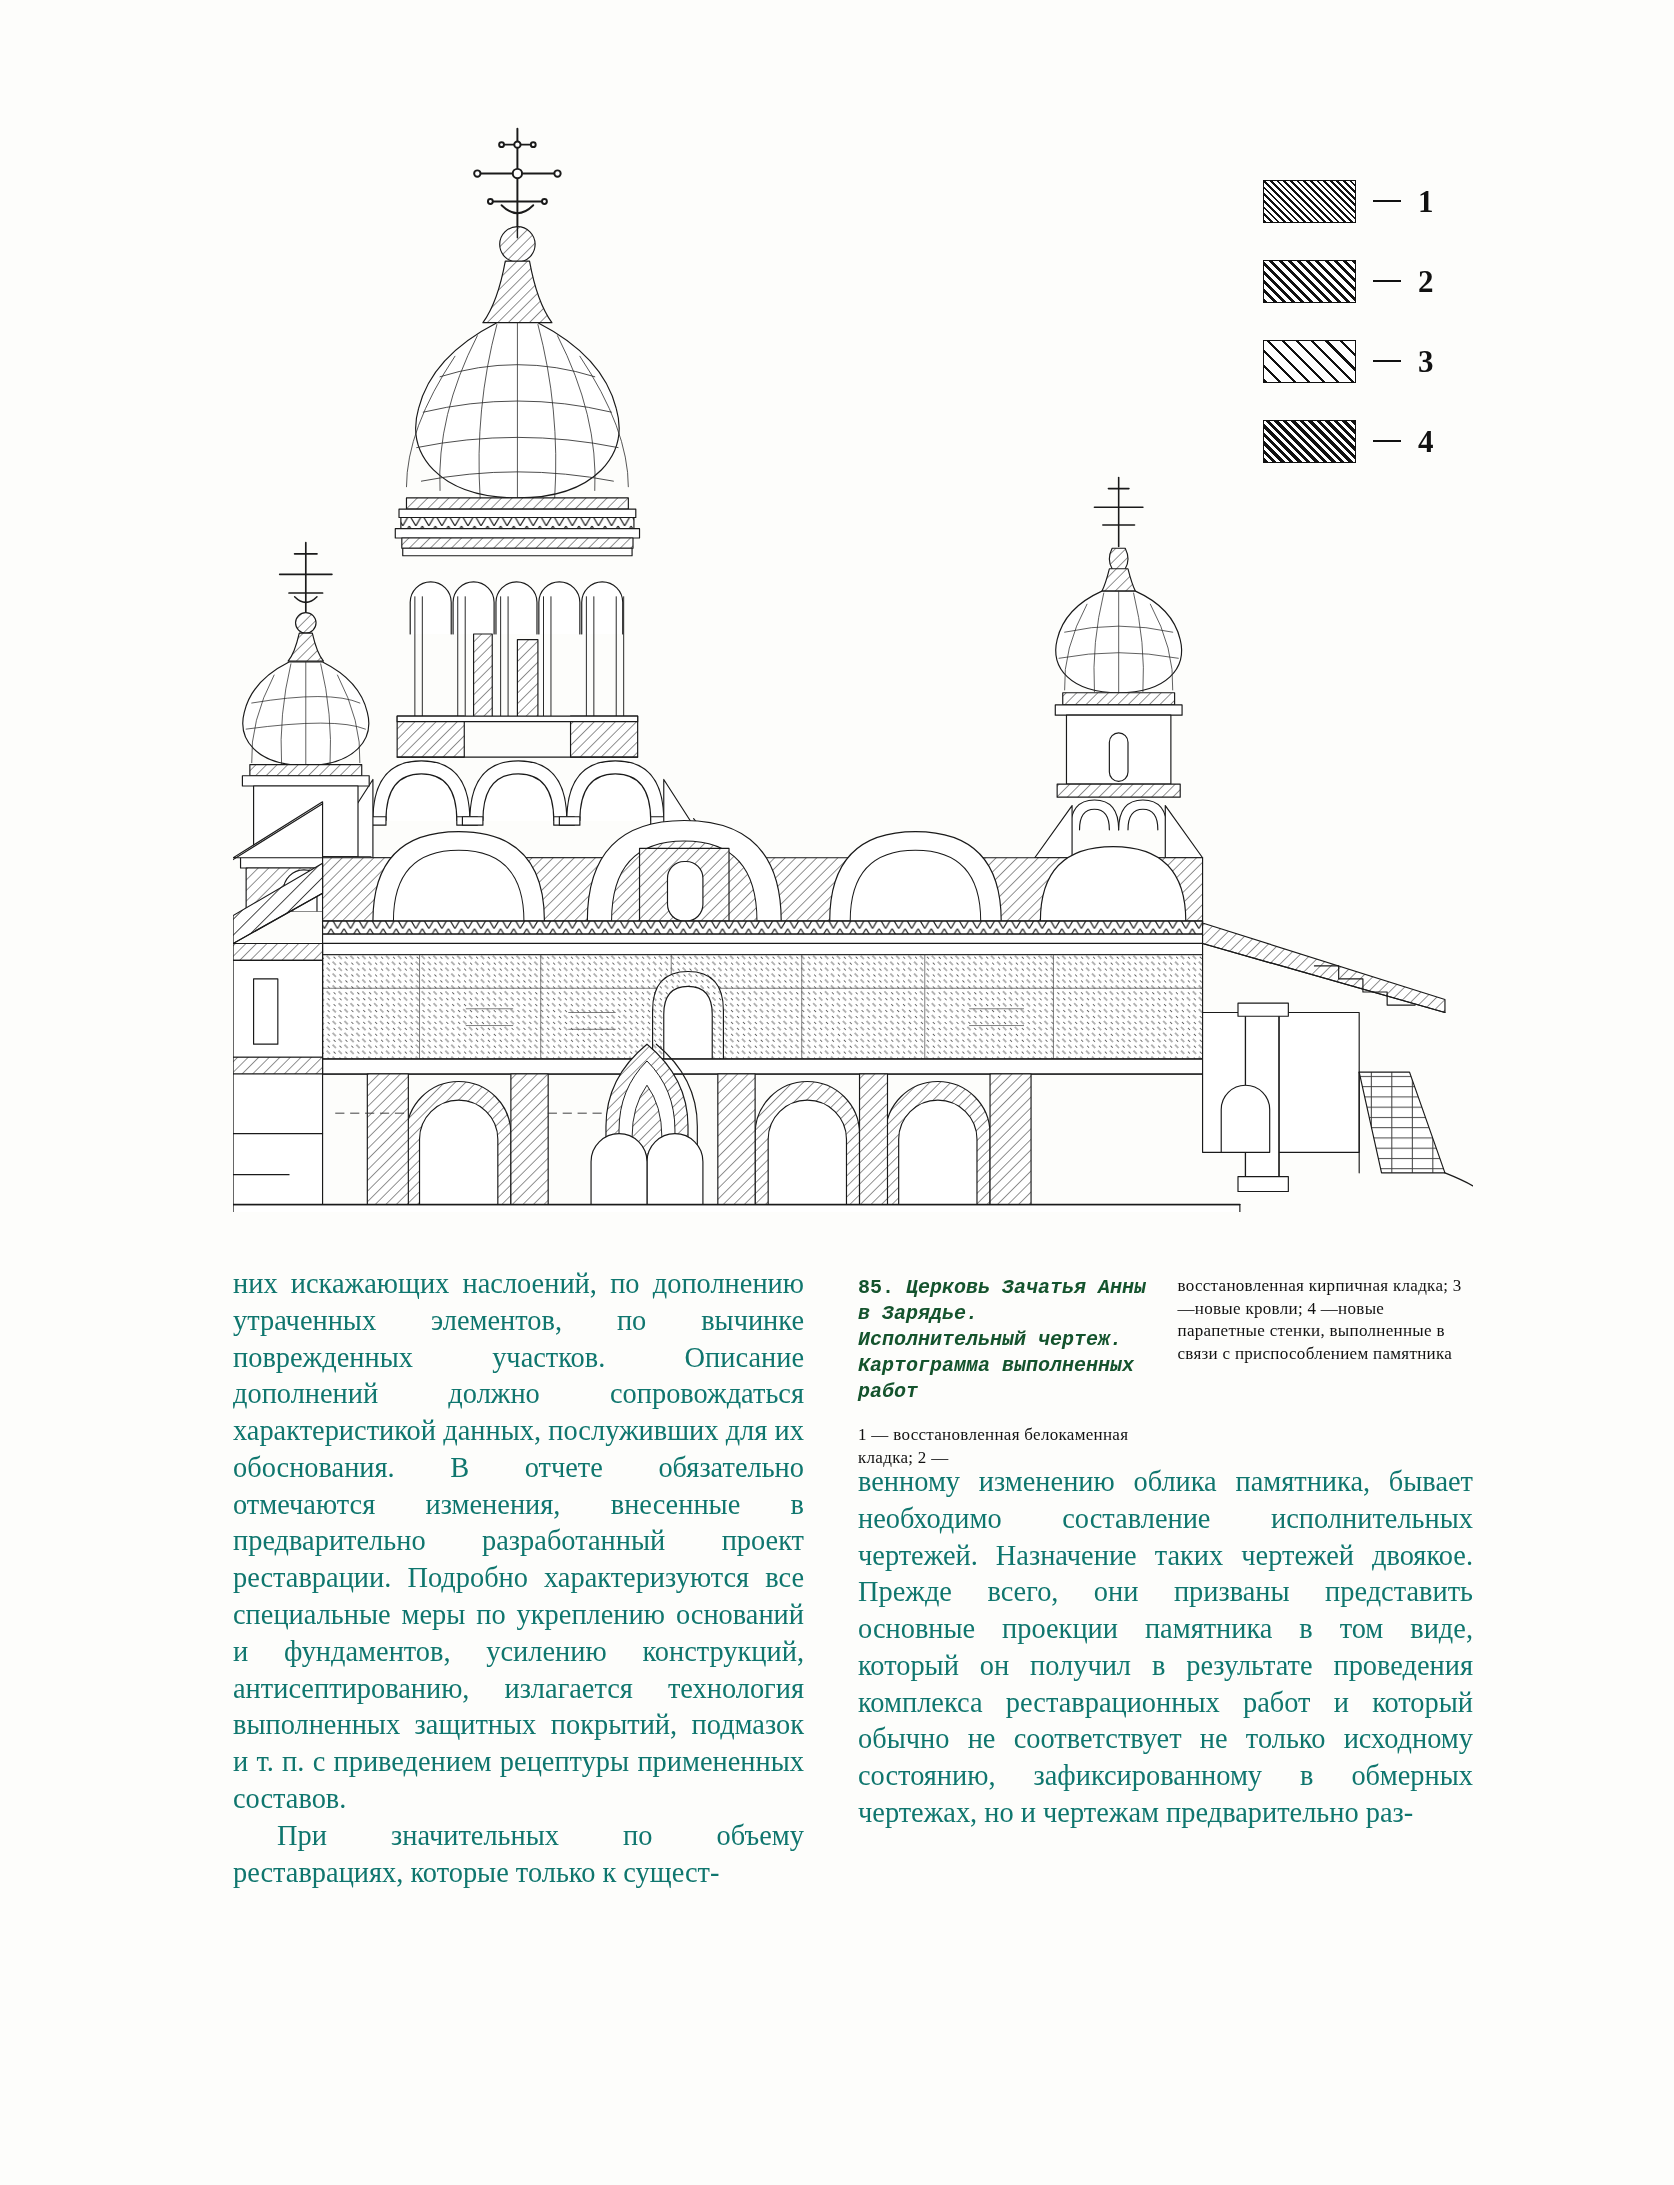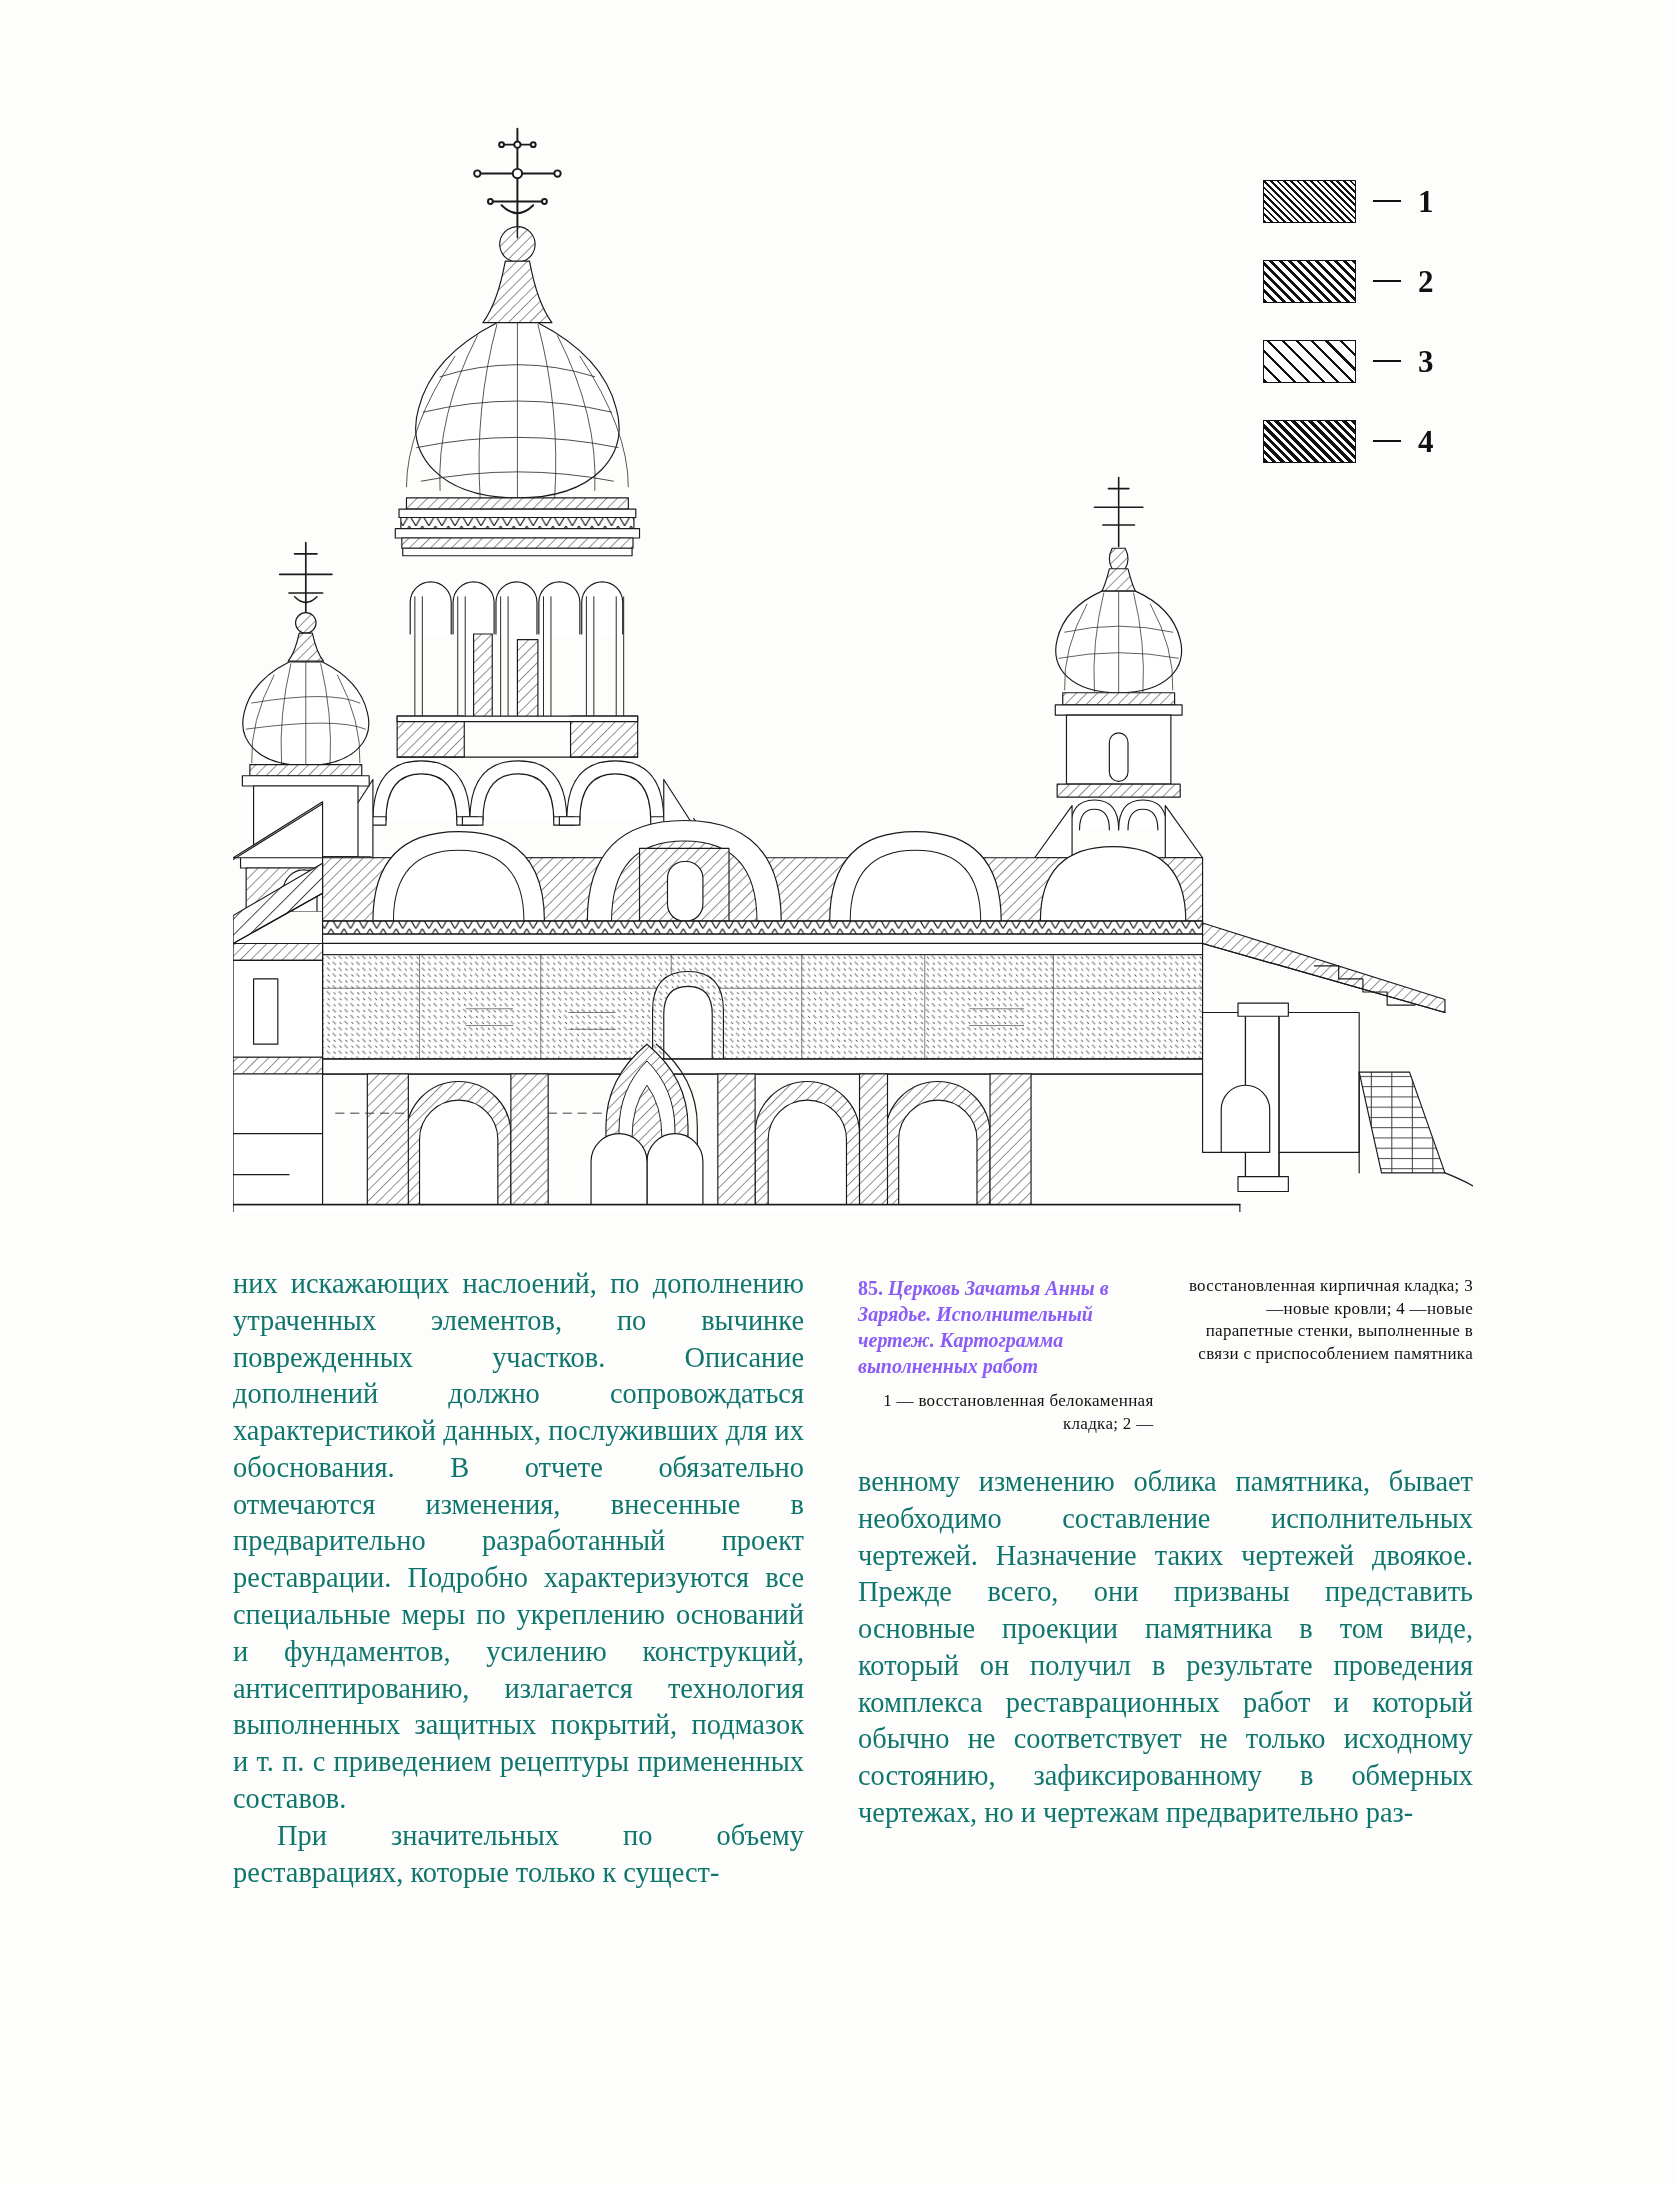--- a/index.html
+++ b/index.html
@@ -21,24 +21,24 @@
   .legend-row{display:flex;align-items:center;height:48px;margin-bottom:32px;}
   .legend-swatch{width:93px;height:43px;border:1.9px solid #111;box-sizing:border-box;}
   .legend-dash{width:28px;height:0;border-top:2.8px solid #111;margin-left:17px;}
   .legend-num{font-size:31px;font-weight:700;margin-left:17px;color:#111;
     font-family:"Liberation Serif",serif;line-height:1;}
 
   
   .caption{position:absolute;left:858px;top:1275px;width:615px;display:flex;gap:24px;}
   .cap-col{width:298px;}
   .cap-title{font-style:italic;font-weight:700;font-size:20px;line-height:1.30;
-    color:#8b5cf6;margin:0 0 11px 0;font-family:Liberation Serif, serif;}
+    color:#14532d;margin:0 0 19px 0;font-family:Liberation Mono, monospace;}
   .cap-title .num{font-style:normal;font-weight:700;}
   .cap-body{font-size:17px;line-height:1.33;color:#111;letter-spacing:0.3px;
-    font-family:"Liberation Serif",serif;margin:0;text-align:right;}
+    font-family:"Liberation Serif",serif;margin:0;}
   .cap-col2 .cap-body{margin-top:0;}
 
   
   .col{position:absolute;color:#0f766e;font-size:28.4px;line-height:1.295;
     text-align:justify;text-justify:inter-word;font-family:"Liberation Serif",serif;
     hyphens:none;}
   .col p{margin:0;}
   .col p.ind{text-indent:1.55em;}
   .col-left{left:233px;top:1266px;width:571px;}
   .col-right{left:858px;top:1464px;width:615px;}

